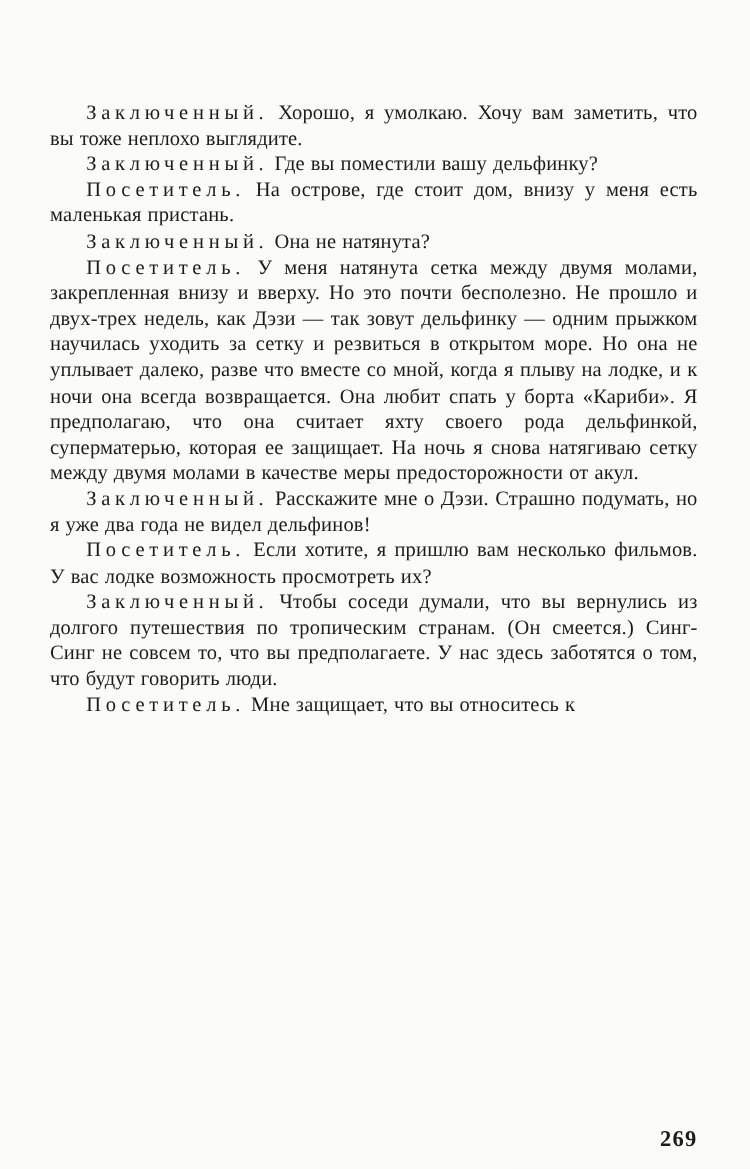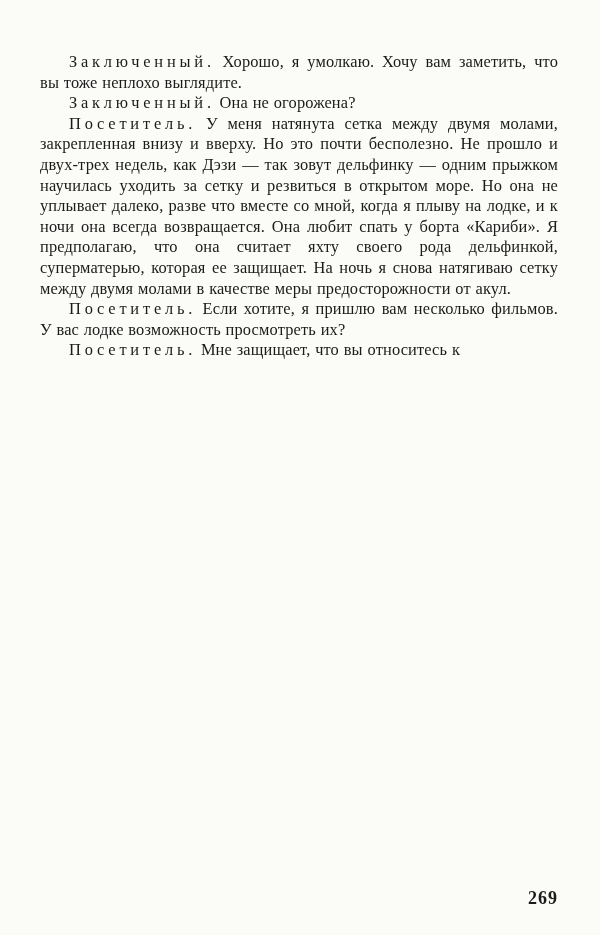--- a/index.html
+++ b/index.html
@@ -17,75 +17,92 @@
   .page {
     position: relative;
     box-sizing: border-box;
     width: 600px;
     height: 935px;
     padding: 52px 42px 0 40px;
     background: #fbfbf8;
   }
   .text-block {
     width: 518px;
+    margin-top: 28px;
   }
   p.para {
     margin: 0;
     text-align: justify;
     text-indent: 29px;
     font-size: 16.4px;
     line-height: 20.6px;
     letter-spacing: 0.15px;
     word-spacing: 0.5px;
     hyphens: auto;
   }
   .speaker {
     letter-spacing: 3.8px;
   }
   .page-number {
     position: absolute;
     right: 42px;
-    bottom: 26px;
+    bottom: 13px;
     font-size: 18px;
     font-weight: 700;
     letter-spacing: 1px;
   }
 </style>
 </head>
 <body>
 
 <div class="page">
   <div class="text-block">
 
     <p class="para">
       <span class="speaker">Заключенный.</span>
       <span>Хорошо, я умолкаю. Хочу вам заметить, что вы тоже неплохо выглядите.</span>
     </p>
 
 
+    <p class="para">
+      <span class="speaker">Заключенный.</span>
+      <span>Где вы поместили вашу дельфинку?</span>
+    </p>
 
+    <p class="para">
+      <span class="speaker">Посетитель.</span>
+      <span>На острове, где стоит дом, внизу у меня есть маленькая пристань.</span>
+    </p>
 
     <p class="para">
       <span class="speaker">Заключенный.</span>
-      <span>Она не огорожена?</span>
+      <span>Она не натянута?</span>
     </p>
 
     <p class="para">
       <span class="speaker">Посетитель.</span>
       <span>У меня натянута сетка между двумя молами, закрепленная внизу и вверху. Но это почти бесполезно. Не прошло и двух-трех недель, как Дэзи — так зовут дельфинку — одним прыжком научилась уходить за сетку и резвиться в открытом море. Но она не уплывает далеко, разве что вместе со мной, когда я плыву на лодке, и к ночи она всегда возвращается. Она любит спать у борта «Кариби». Я предполагаю, что она считает яхту своего рода дельфинкой, суперматерью, которая ее защищает. На ночь я снова натягиваю сетку между двумя молами в качестве меры предосторожности от акул.</span>
     </p>
 
+    <p class="para">
+      <span class="speaker">Заключенный.</span>
+      <span>Расскажите мне о Дэзи. Страшно подумать, но я уже два года не видел дельфинов!</span>
+    </p>
 
     <p class="para">
       <span class="speaker">Посетитель.</span>
       <span>Если хотите, я пришлю вам несколько фильмов. У вас лодке возможность просмотреть их?</span>
     </p>
 
 
 
+    <p class="para">
+      <span class="speaker">Заключенный.</span>
+      <span>Чтобы соседи думали, что вы вернулись из долгого путешествия по тропическим странам. (Он смеется.) Синг-Синг не совсем то, что вы предполагаете. У нас здесь заботятся о том, что будут говорить люди.</span>
+    </p>
 
     <p class="para">
       <span class="speaker">Посетитель.</span>
       <span>Мне защищает, что вы относитесь к</span>
     </p>
 
   </div>
 
   <div class="page-number">269</div>
 </div>

